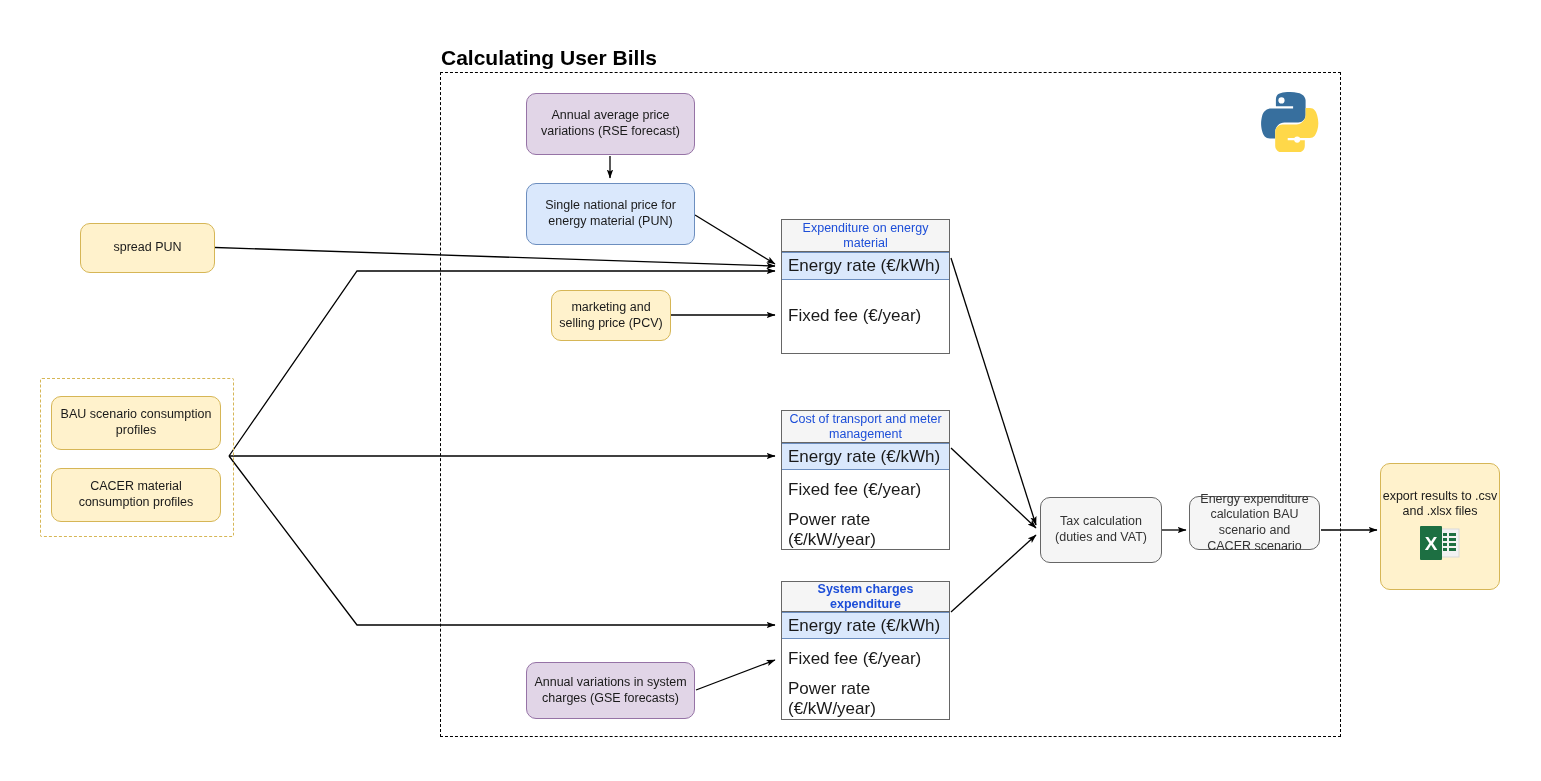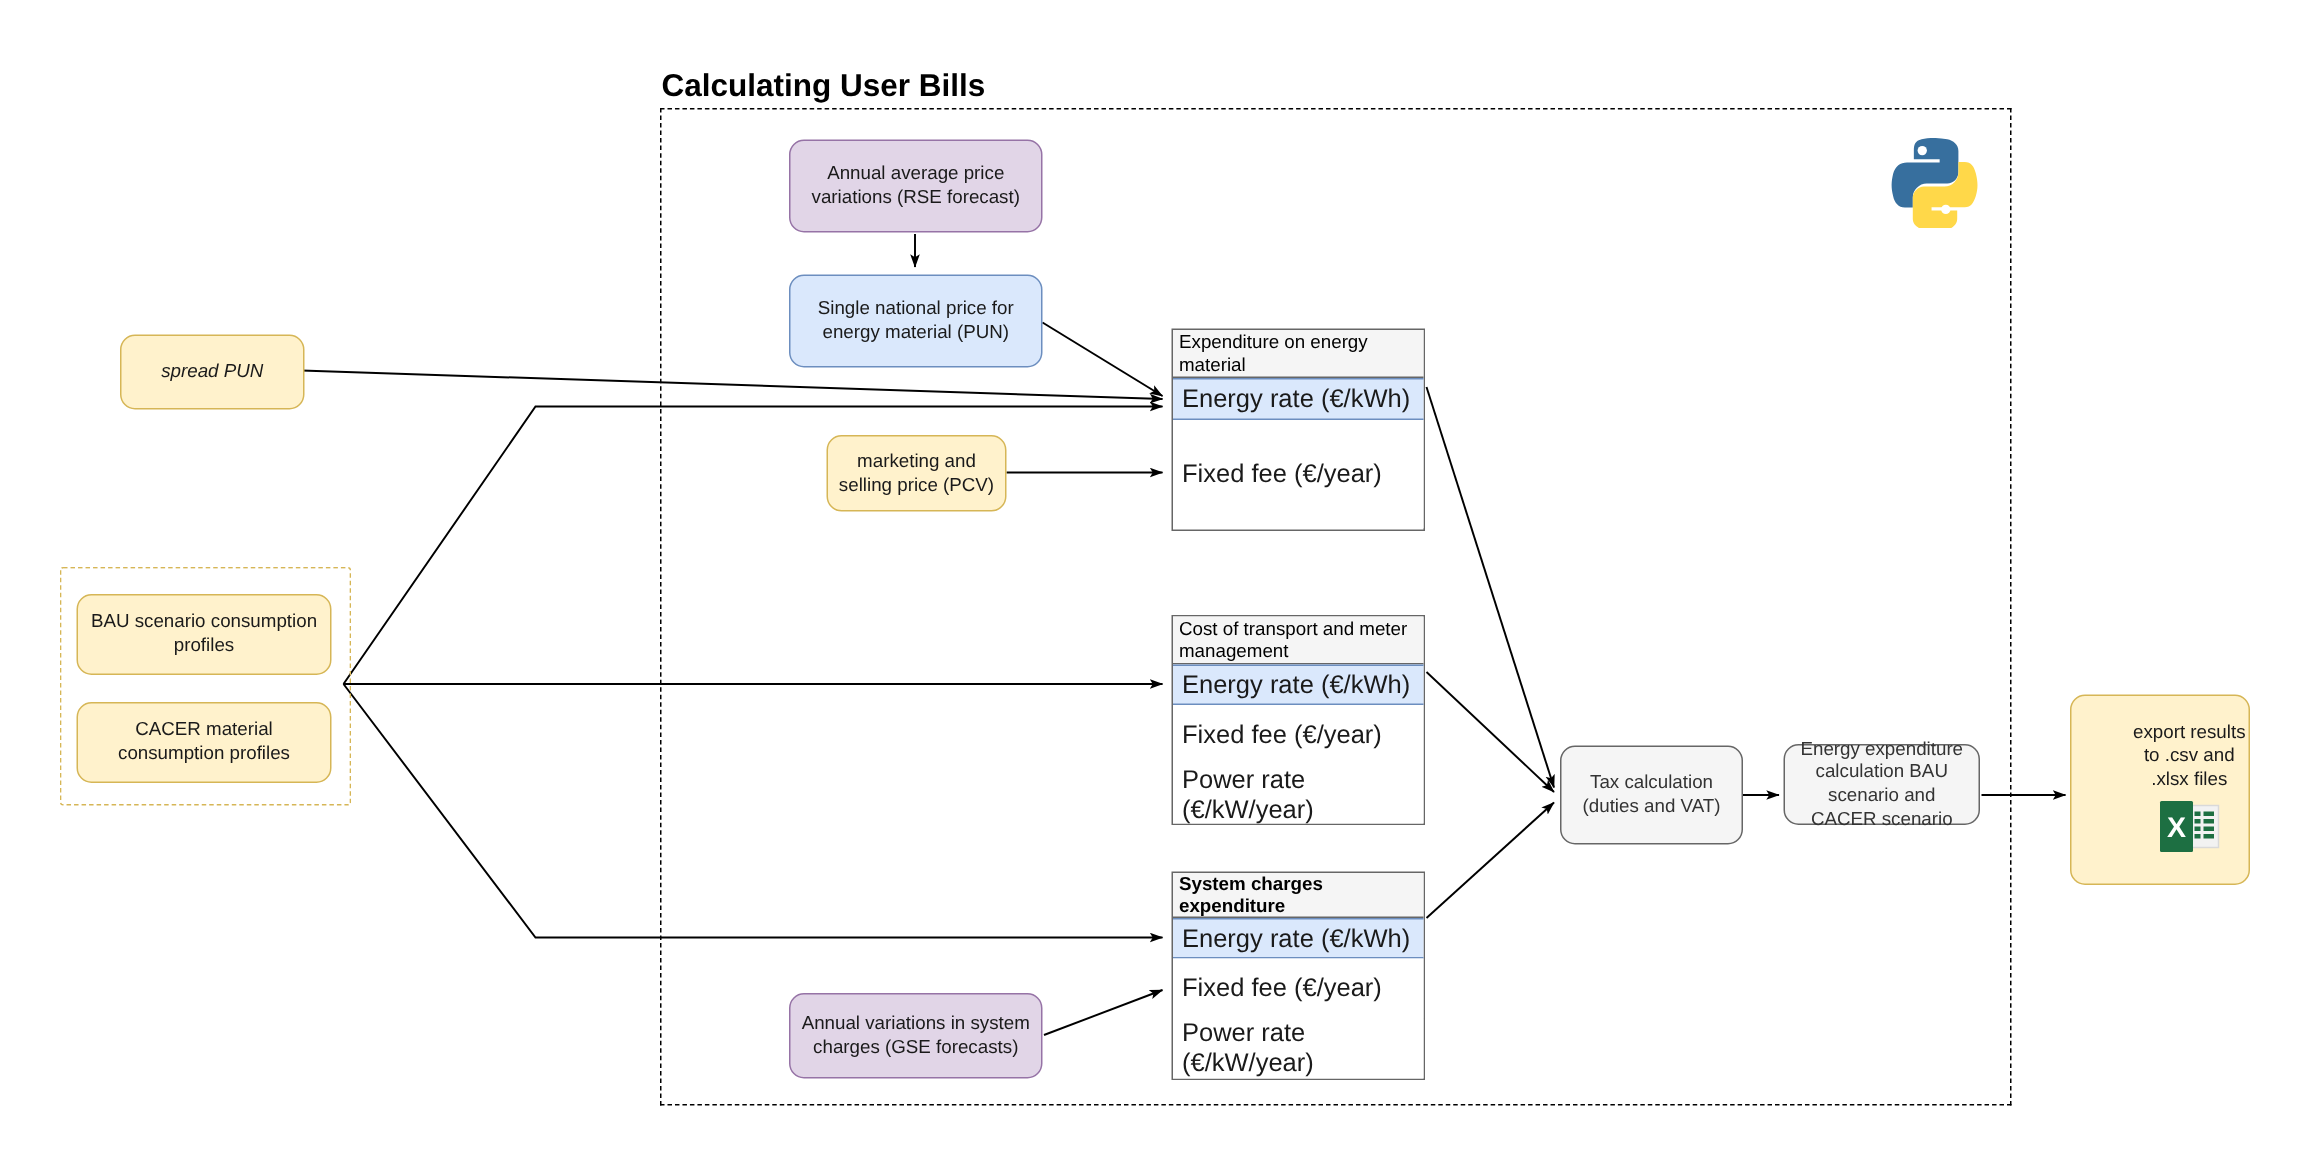--- a/index.html
+++ b/index.html
@@ -85,22 +85,22 @@
     border: 1px solid #666666;
     background: #ffffff;
     display: flex;
     flex-direction: column;
   }
   .table .thead {
     box-sizing: border-box;
     background: #f5f5f5;
     border-bottom: 1px solid #666666;
     font-size: 12.5px;
-    color: #000000;
-    text-align: left;
+    color: #1d4ed8;
+    text-align: center;
     display: flex;
     align-items: center;
     justify-content: center;
     line-height: 1.2;
     padding: 2px 4px;
   }
   .table .row {
     box-sizing: border-box;
     font-size: 17px;
     color: #1a1a1a;
@@ -117,21 +117,20 @@
   .pylogo {
     position: absolute;
   }
   .export-inner {
     display: flex;
     flex-direction: column;
     align-items: center;
     justify-content: center;
     gap: 6px;
     width: 100%;
-    padding-left: 39px;
   }
   .export-label { font-size: 12.5px; line-height: 1.25; }
 </style>
 </head>
 <body>
 
 <div id="canvas">
 
   <svg class="edges" viewBox="0 0 1541 781">
     <defs>
@@ -174,21 +173,21 @@
 
   <div class="pylogo" style="left:1258px; top:88px; width:64px; height:64px;">
     <svg width="64" height="64" viewBox="0 0 64 64">
       <path d="M31.6 4c-3.4 0-6.3.3-8.5.9-4.4 1.1-5.2 3.4-5.2 7.7v5.6h17.2v2.2H13.3c-4.3 0-8 2.6-9.2 7.5-1.3 5.6-1.4 9.1 0 15 1 4.4 3.5 7.5 7.8 7.5h5.3v-6.8c0-4.9 4.3-9.2 9.3-9.2h13.7c4.1 0 7.4-3.4 7.4-7.5V12.6c0-4-3.4-7-7.4-7.7-2.6-.5-5.2-.8-7.8-.9z" fill="#376f9e"></path>
       <circle cx="23.5" cy="12.4" r="3.1" fill="#ffffff"></circle>
       <path d="M47.6 20.4v6.6c0 5.1-4.3 9.4-9.3 9.4H24.6c-4 0-7.4 3.5-7.4 7.5v14c0 4 3.5 6.3 7.4 7.5 4.7 1.4 9.2 1.6 14.8 0 3.7-1.1 7.4-3.2 7.4-7.5v-5.6H29.7v-2.2h22.1c4.3 0 5.9-3 7.4-7.5 1.5-4.6 1.5-9.1 0-15.1-1.1-4.3-3.1-7.5-7.4-7.5h-4.2z" fill="#ffd849"></path>
       <circle cx="39.2" cy="51.6" r="3.1" fill="#ffffff"></circle>
     </svg>
   </div>
 
-  <div class="node rounded yellow" style="left:80px; top:223px; width:123px; height:50px;font-style:italic;">spread PUN</div>
+  <div class="node rounded yellow" style="left:80px; top:223px; width:135px; height:50px;">spread PUN</div>
 
   <div class="dashgroup" style="left:40px; top:378px; width:194px; height:159px;"></div>
   <div class="node rounded yellow" style="left:51px; top:396px; width:170px; height:54px; padding:0 6px;">BAU scenario consumption profiles</div>
   <div class="node rounded yellow" style="left:51px; top:468px; width:170px; height:54px; padding:0 6px;">CACER material consumption profiles</div>
 
   <div class="node rounded purple" style="left:526px; top:93px; width:169px; height:62px; padding:0 8px;">Annual average price variations (RSE forecast)</div>
   <div class="node rounded blue" style="left:526px; top:183px; width:169px; height:62px; padding:0 4px;">Single national price for energy material (PUN)</div>
   <div class="node rounded yellow" style="left:551px; top:290px; width:120px; height:51px; padding:0 6px;">marketing and selling price (PCV)</div>
   <div class="node rounded purple" style="left:526px; top:662px; width:169px; height:57px; padding:0 6px;">Annual variations in system charges (GSE forecasts)</div>
 

